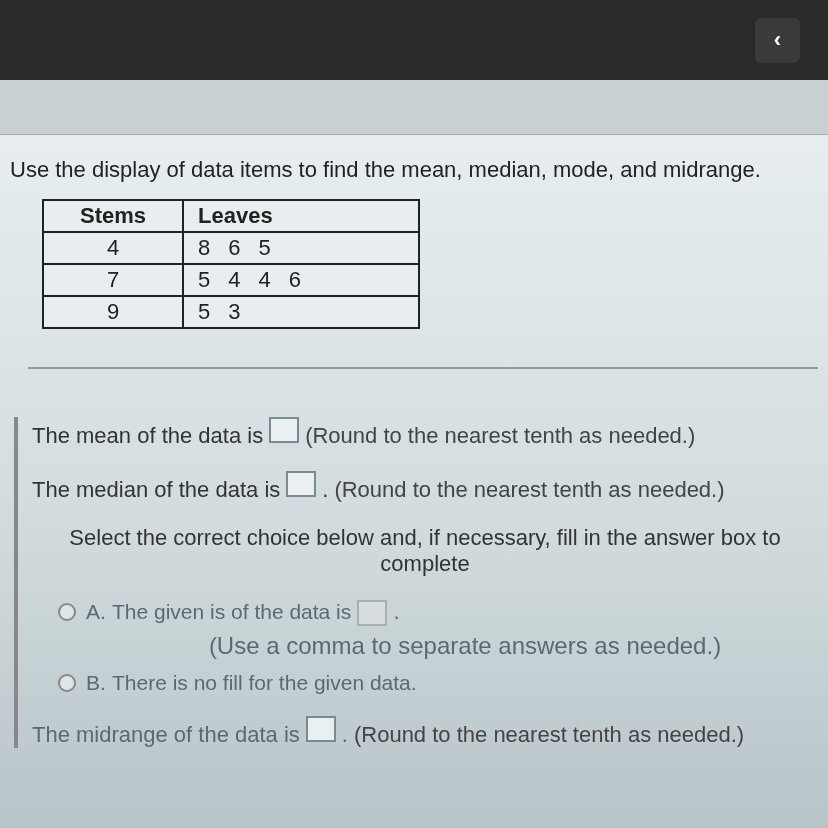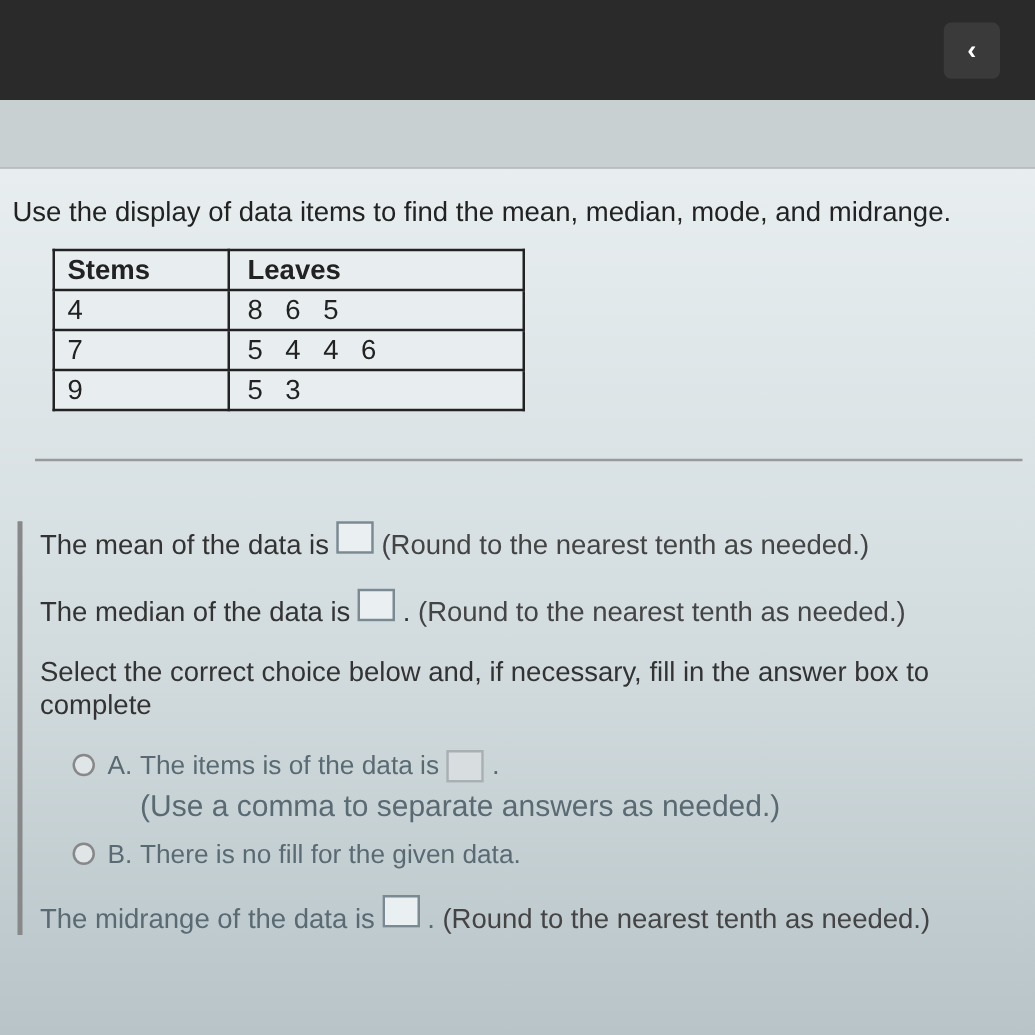--- a/index.html
+++ b/index.html
@@ -64,39 +64,40 @@
       padding: 2px 10px;
       font-size: 22px;
       text-align: left;
       background: #e8eef0;
     }
     .stem-table th {
       font-weight: bold;
     }
     .stem-table .stem-col {
       width: 140px;
-      text-align: left;
+      text-align: center;
     }
     .stem-table .leaf-col {
       width: 236px;
       padding-left: 14px;
     }
     .leaves span {
       margin-right: 18px;
     }
     .divider {
       border-top: 2px solid #999;
       margin-left: 18px;
       margin-right: 0;
       margin-bottom: 48px;
     }
     .answers {
       margin-left: 18px;
       font-size: 22px;
       color: #333;
+      text-align: center;
     }
     .answer-line {
       margin-bottom: 22px;
       display: flex;
       align-items: baseline;
       flex-wrap: wrap;
       gap: 6px;
     }
     .input-box {
       display: inline-block;
@@ -213,21 +214,21 @@
       <span class="hint">(Round to the nearest tenth as needed.)</span>
     </div>
 
     <div class="answer-line">Select the correct choice below and, if necessary, fill in the answer box to complete</div>
 
     <div class="choices">
       <div class="choice-row">
         <div class="radio"></div>
         <div>
           <span class="choice-label faded">A.</span>
-          <span class="choice-label faded">The items is of the data is</span>
+          <span class="choice-label faded">The given is of the data is</span>
           <span class="input-box disabled"></span>
           <span class="faded">.</span>
         </div>
       </div>
       <div class="choice-sub faded">(Use a comma to separate answers as needed.)</div>
 
       <div class="choice-row">
         <div class="radio"></div>
         <div>
           <span class="choice-label faded">B.</span>

